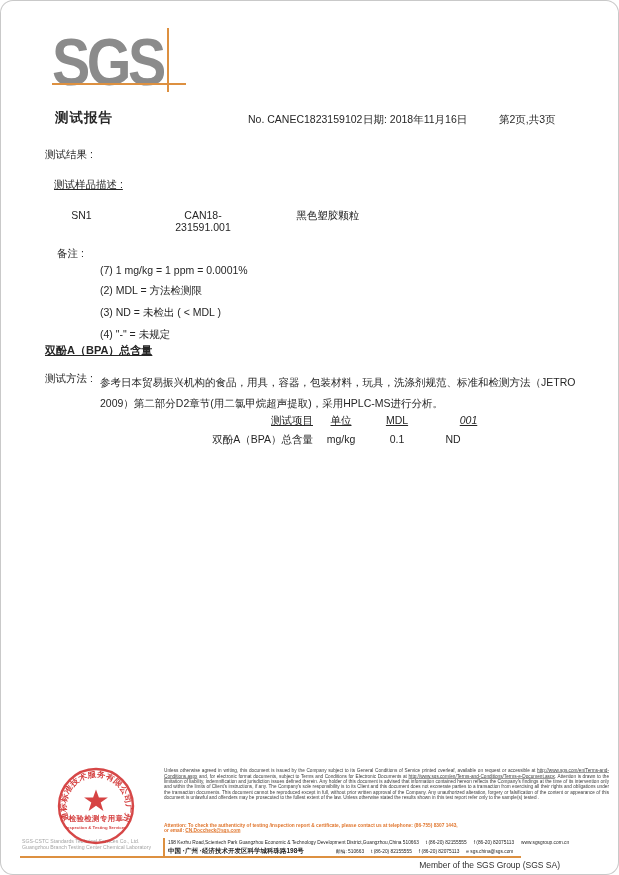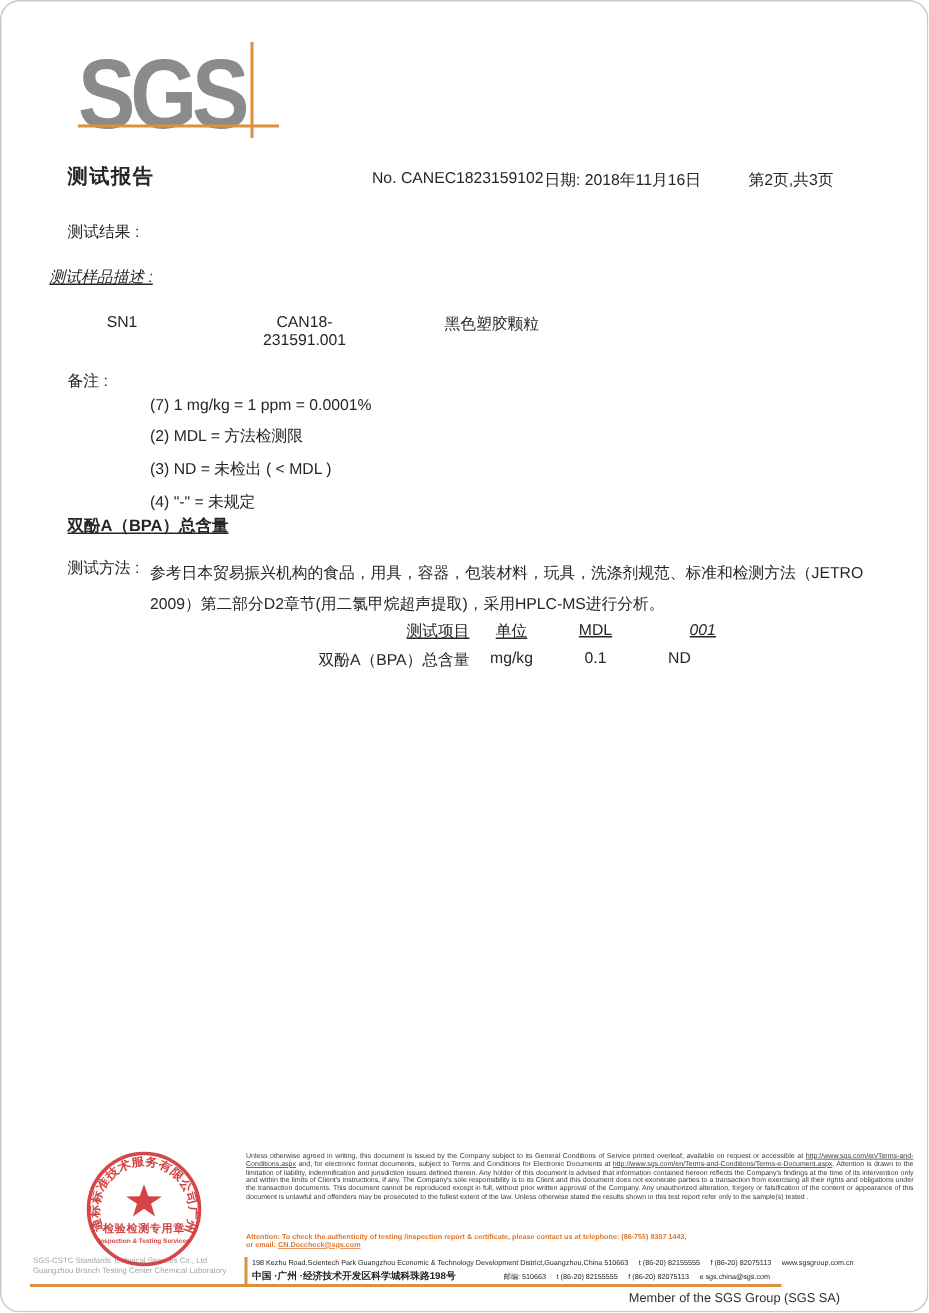--- a/index.html
+++ b/index.html
@@ -11,39 +11,39 @@
   }
   .abs { position:absolute; }
 
   
   #logo-text { left:52px; top:29px; font-size:66px; font-weight:bold; line-height:1;
     letter-spacing:-4px; color:#8b8b8b; transform:scaleX(.87); transform-origin:0 0; }
   .cross-h { left:52px; top:83px; width:134px; height:2px; background:#dd9040; }
   .cross-v { left:167px; top:28px; width:2px; height:64px; background:#dd9040; }
 
   
-  #report-title { left:45px; top:109px; font-size:13.5px; font-weight:bold; letter-spacing:1px; }
+  #report-title { left:55px; top:109px; font-size:13.5px; font-weight:bold; letter-spacing:1px; }
   #report-no   { left:221px; top:113px; font-size:10.5px;padding-left:27px; }
   #report-date { left:363px; top:113px; font-size:10.5px; }
   #report-page { left:499px; top:113px; font-size:10.5px; }
 
   .body-txt { font-size:10.5px; color:#262626; }
   #results-label { left:45px; top:148px; }
-  #sample-desc-label { left:33px; top:178px; text-decoration:underline;font-style:italic; }
+  #sample-desc-label { left:54px; top:178px; text-decoration:underline; }
 
   
   #sample-table { left:45px; top:204px; width:360px; }
   #sample-table .trow { display:flex; }
   #sample-table .c1 { width:95px; text-align:center; }
   #sample-table .c2 { width:100px; text-align:center; }
   #sample-table .c3 { width:150px; padding-left:8px; text-align:left; }
   #sample-table .hrow { font-weight:bold; }
   #sample-table .vrow { margin-top:5px;gap:47px; }
 
-  #notes-label { left:45px; top:247px;text-align:center; }
+  #notes-label { left:57px; top:247px;text-align:center; }
   #notes-list { left:100px; top:264px; }
   #notes-list .note { font-size:10.5px; margin-bottom:8px; }
 
   #bpa-title { left:45px; top:343px; font-size:11px; font-weight:bold; text-decoration:underline; }
   #method-label { left:45px; top:372px; }
   #method-text { left:100px; top:372px; width:484px; line-height:20.5px; }
 
   
   #results-table { left:43px; top:414px; width:440px; }
   #results-table .trow { display:flex; }

